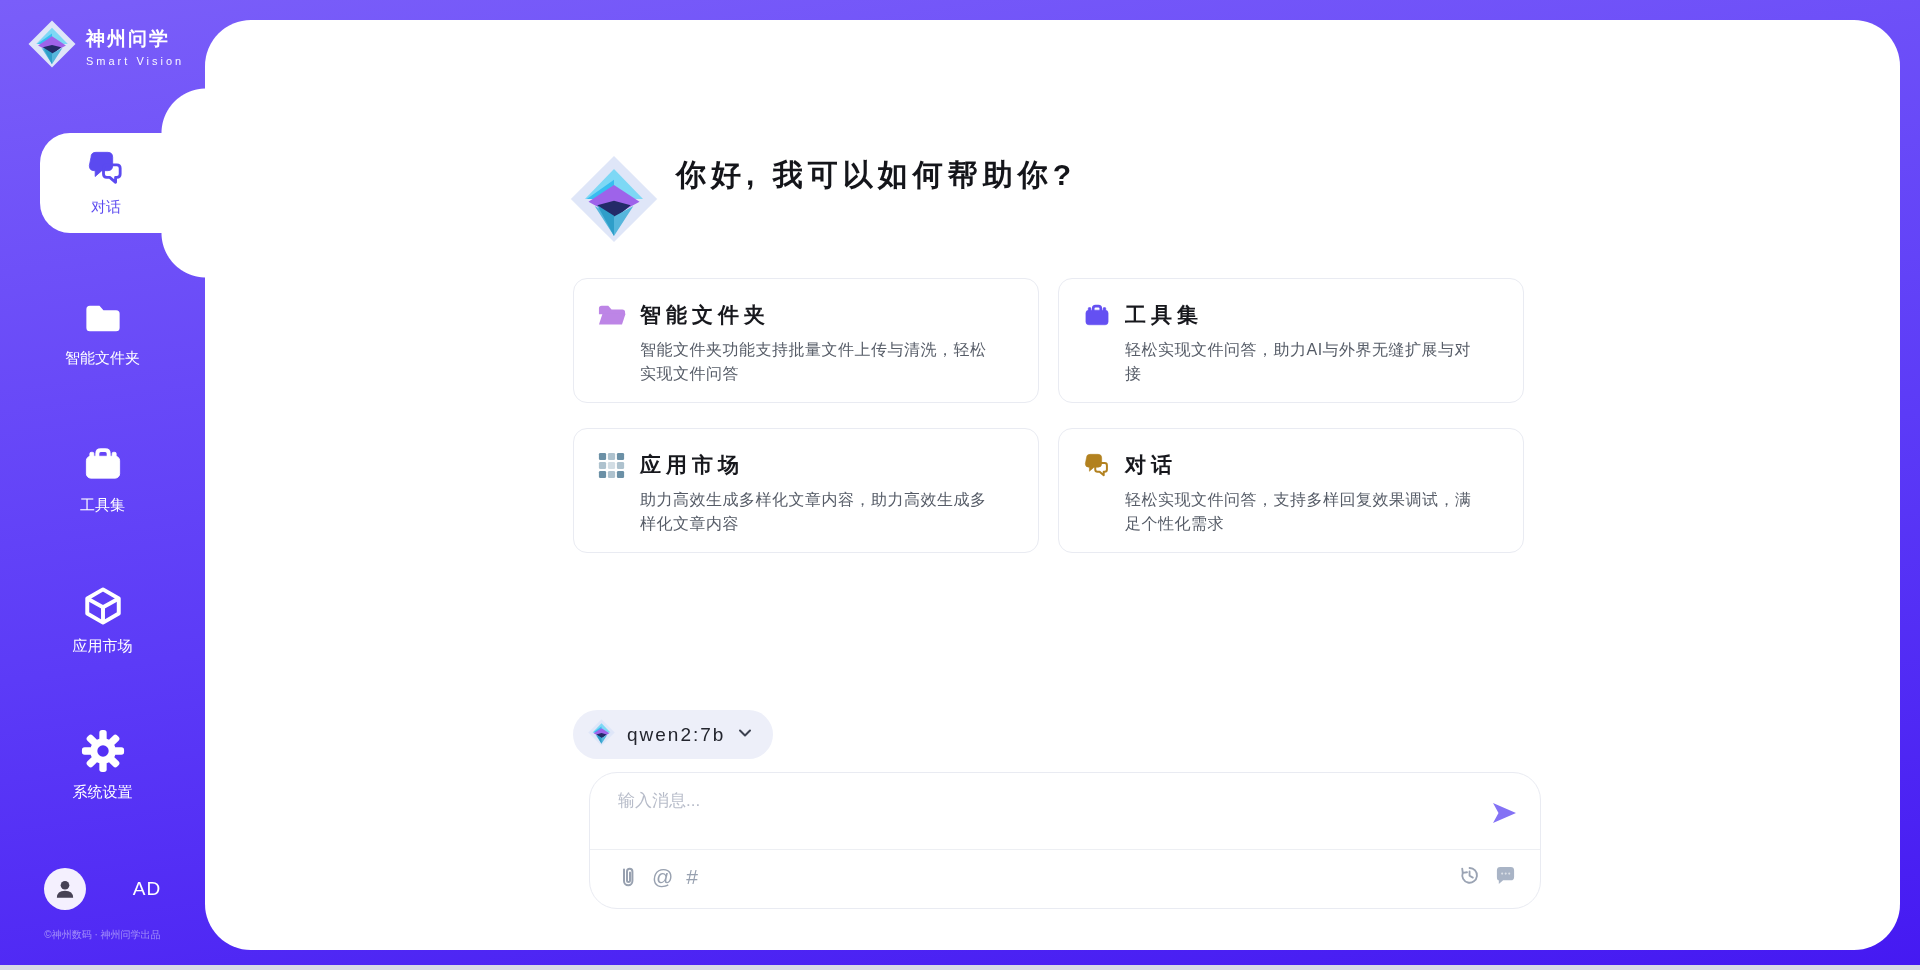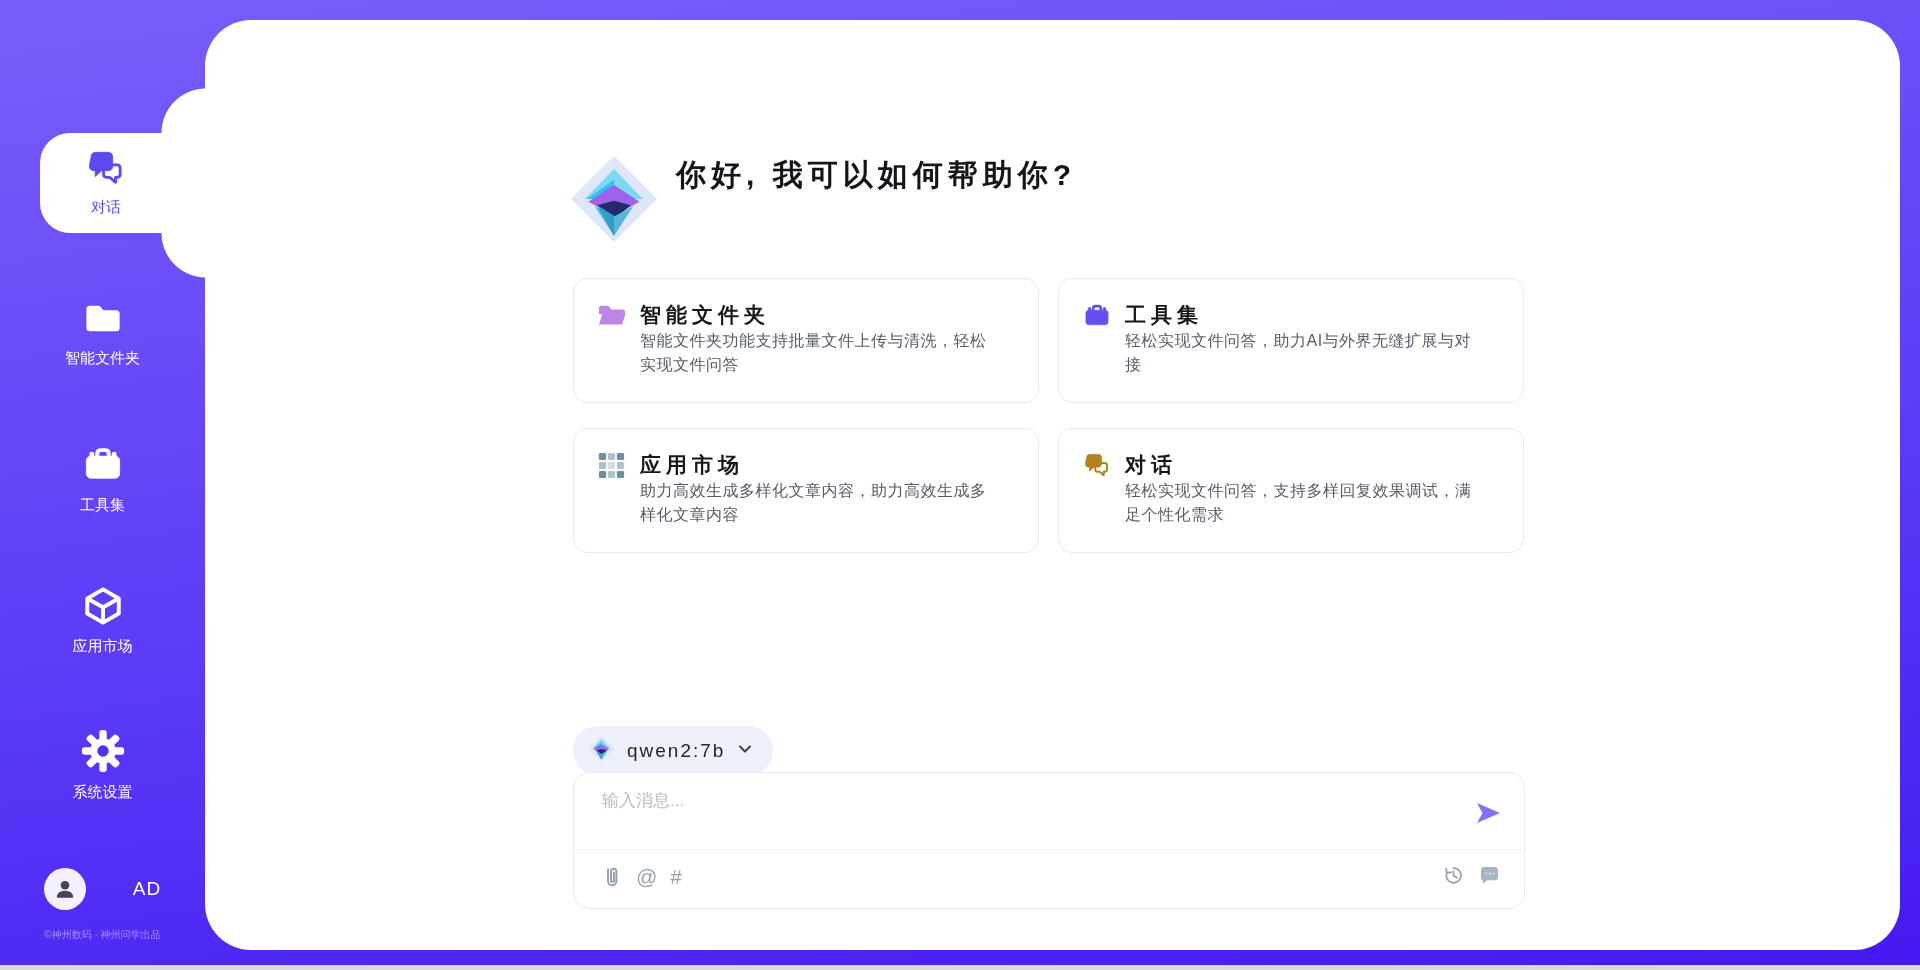--- a/index.html
+++ b/index.html
@@ -53,31 +53,31 @@
 
   
   .hero { position: absolute; left: 365px; top: 135px; display: flex; align-items: flex-start; gap: 18px; }
   .hero-title { font-size: 30px; font-weight: bold; color: #14151a; letter-spacing: 5px; }
 
   
   .cards { position: absolute; left: 368px; top: 258px; width: 952px; display: grid; grid-template-columns: 466px 466px; gap: 25px 19px; }
   .card { height: 125px; background: #fff; border: 1px solid #e9ebf2; border-radius: 14px; padding: 22px 24px; position: relative; cursor: pointer; }
   .card-icon { position: absolute; left: 24px; top: 23px; width: 28px; height: 28px; }
   .card-title { margin-left: 42px; font-size: 21px; font-weight: bold; color: #17181d; letter-spacing: 5px; }
-  .card-desc { margin-left: 42px; margin-top: 0; font-size: 16px; line-height: 24px; color: #565c67; width: 360px; letter-spacing: .5px; }
+  .card-desc { margin-left: 42px; margin-top: 9px; font-size: 16px; line-height: 24px; color: #565c67; width: 360px; letter-spacing: .5px; }
 
   
   .model-pill {
     position: absolute; left: 368px; top: 690px; height: 49px; border-radius: 25px;
-    background: #edeff9; display: flex; align-items: center; gap: 12px; padding: 0 20px 0 15px; cursor: pointer; margin-top: 16px;
+    background: #edeff9; display: flex; align-items: center; gap: 12px; padding: 0 20px 0 15px; cursor: pointer;
   }
   .model-name { font-size: 19px; color: #23252e; letter-spacing: 2px; }
 
   
-  .composer { position: absolute; left: 368px; top: 752px; width: 952px; height: 137px; background: #fff; border: 1px solid #e9ebf2; border-radius: 16px; }
+  .composer { position: absolute; left: 384px; top: 752px; width: 952px; height: 137px; background: #fff; border: 1px solid #e9ebf2; border-radius: 28px; }
   .composer textarea {
     position: absolute; left: 28px; top: 16px; width: 850px; height: 55px;
     border: none; outline: none; resize: none; background: transparent;
     font-size: 17px; color: #333; font-family: "Liberation Sans", sans-serif;
   }
   .composer textarea::placeholder { color: #b7bcc9; }
   .send-btn { position: absolute; right: 22px; top: 26px; width: 28px; height: 28px; border: none; background: transparent; cursor: pointer; padding: 0; }
   .composer-divider { position: absolute; left: 0; top: 76px; width: 100%; height: 1px; background: #edeff3; }
   .composer-tools { position: absolute; left: 27px; top: 91px; display: flex; align-items: center; gap: 13px; }
   .composer-right { position: absolute; right: 24px; top: 91px; display: flex; align-items: center; gap: 15px; }
@@ -106,20 +106,31 @@
       <path d="M17.5 16 v-5 q0-4 4-4 h5 q4 0 4 4 v5" fill="none" stroke-width="4.5"></path>
       <rect x="9" y="9.5" width="4.5" height="6" rx="1.5"></rect>
       <rect x="34.5" y="9.5" width="4.5" height="6" rx="1.5"></rect>
       <rect x="5" y="14" width="38" height="25" rx="5"></rect>
     </g>
   </defs>
 </svg>
 
 <div class="sidebar">
 
+  <div class="brand">
+    <span>
+      <svg width="48" height="48" viewBox="0 0 100 100">
+          <use href="#diamond-logo"></use>
+        </svg>
+    </span>
+    <span>
+      <div class="brand-title">神州问学</div>
+      <div class="brand-subtitle">Smart Vision</div>
+    </span>
+  </div>
 
   <div class="fillet top"></div>
   <div class="fillet bottom"></div>
 
   <div class="nav-tab">
     <span>
       <svg width="40" height="40" viewBox="0 0 48 48" fill="#5b4af0" stroke="#5b4af0" stroke-linejoin="round">
           <use href="#chat-bubbles"></use>
         </svg>
     </span>

